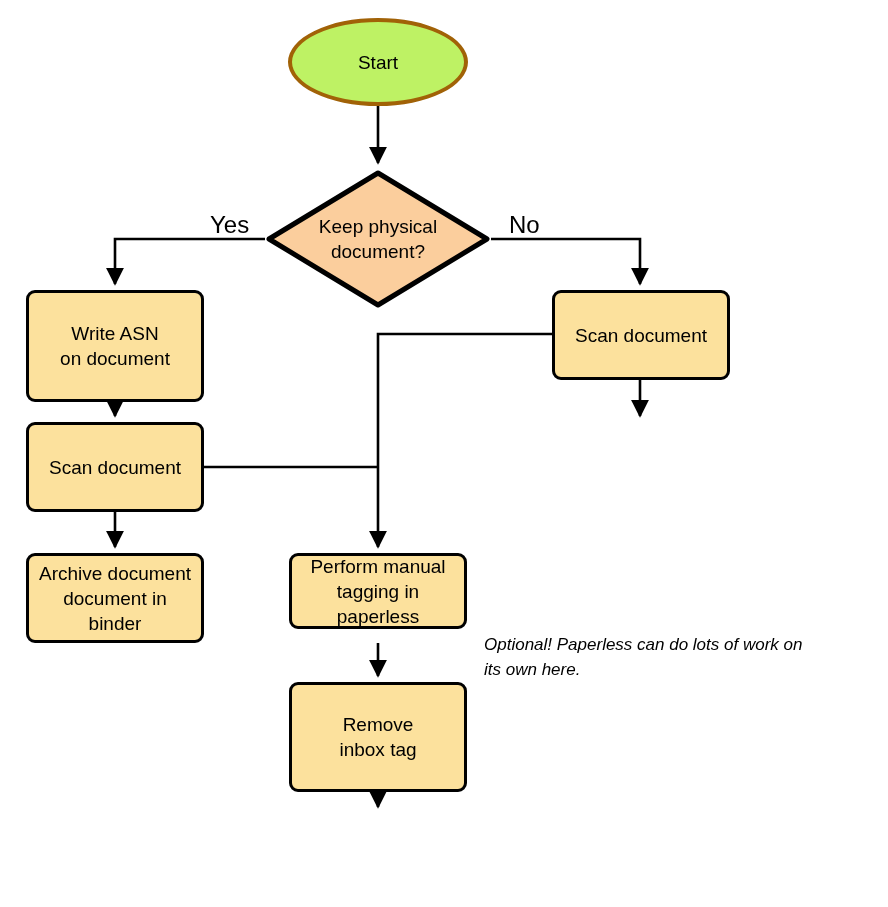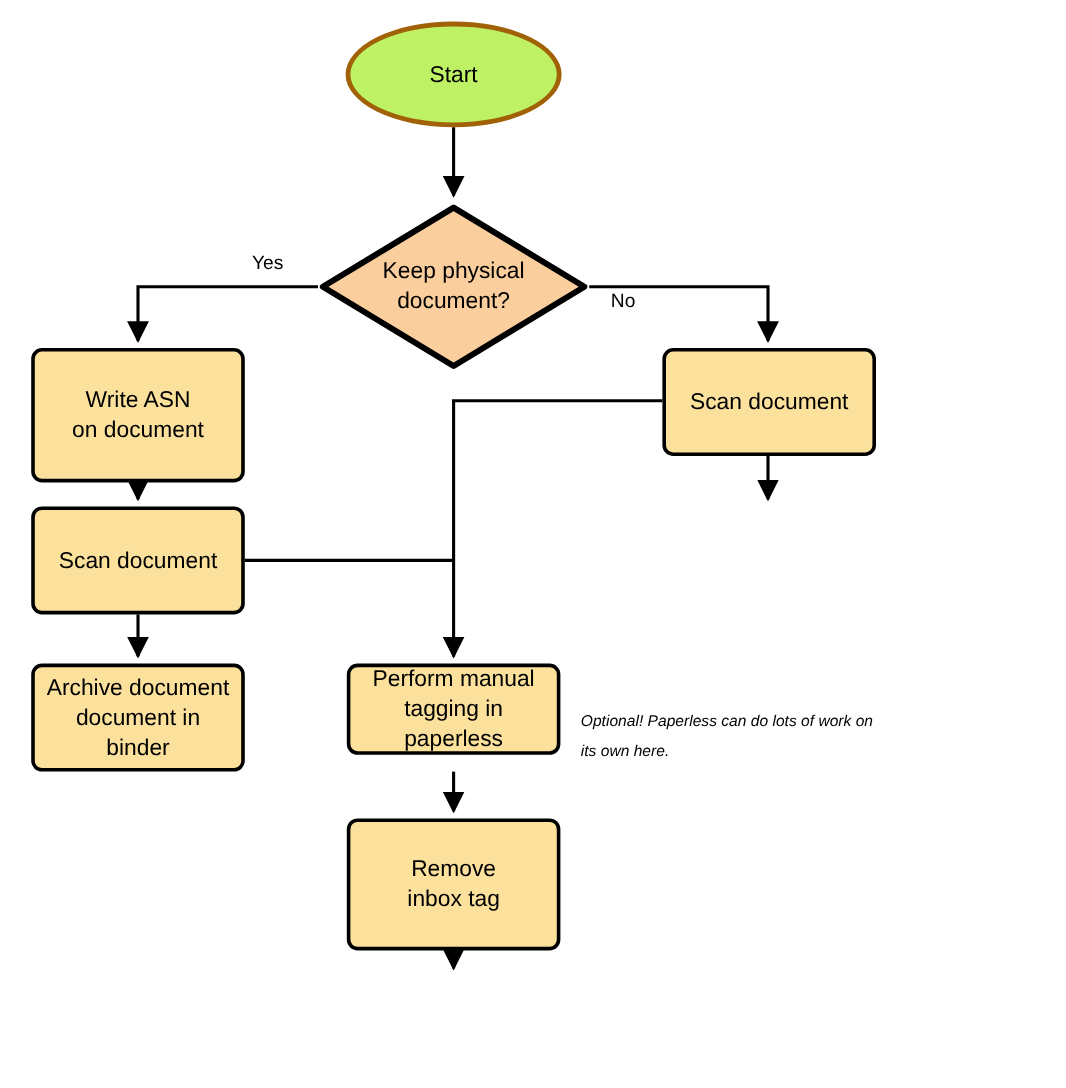--- a/index.html
+++ b/index.html
@@ -67,33 +67,34 @@
     justify-content: center;
     text-align: center;
     font-size: 19px;
     line-height: 25px;
     color: #000000;
     white-space: pre-line;
     pointer-events: none;
   }
   .edge-label {
     position: absolute;
-    font-size: 16px;
+    font-size: 24px;
     color: #000000;
     z-index: 3;
     background: transparent;
   }
   .note {
     position: absolute;
     font-style: italic;
-    font-size: 13px;
+    font-size: 17px;
     line-height: 25px;
     color: #000000;
     z-index: 3;
     white-space: pre-line;
+    margin-top: 44px;
   }
 </style>
 </head>
 <body>
 
 <div id="canvas">
 
   <svg id="edges" viewBox="0 0 888 907" width="888" height="907" xmlns="http://www.w3.org/2000/svg">
     <defs>
       <marker id="arrow" viewBox="0 0 10 10" refX="9" refY="5" markerWidth="7" markerHeight="7" orient="auto-start-reverse">
@@ -163,18 +164,18 @@
   </div>
 
   <div class="node process" style="left:289px; top:682px; width:178px; height:110px;">
     <span>Remove
 inbox tag</span>
   </div>
 
 
   <div class="edge-label" style="left:210px; top:211px;">Yes</div>
 
-  <div class="edge-label" style="left:509px; top:211px;margin-top:32px;">No</div>
+  <div class="edge-label" style="left:509px; top:211px;">No</div>
 
   <div class="note" style="left:484px; top:588px; width:400px;">Optional! Paperless can do lots of work on
 its own here.</div>
 
 </div>
 
 </body></html>

